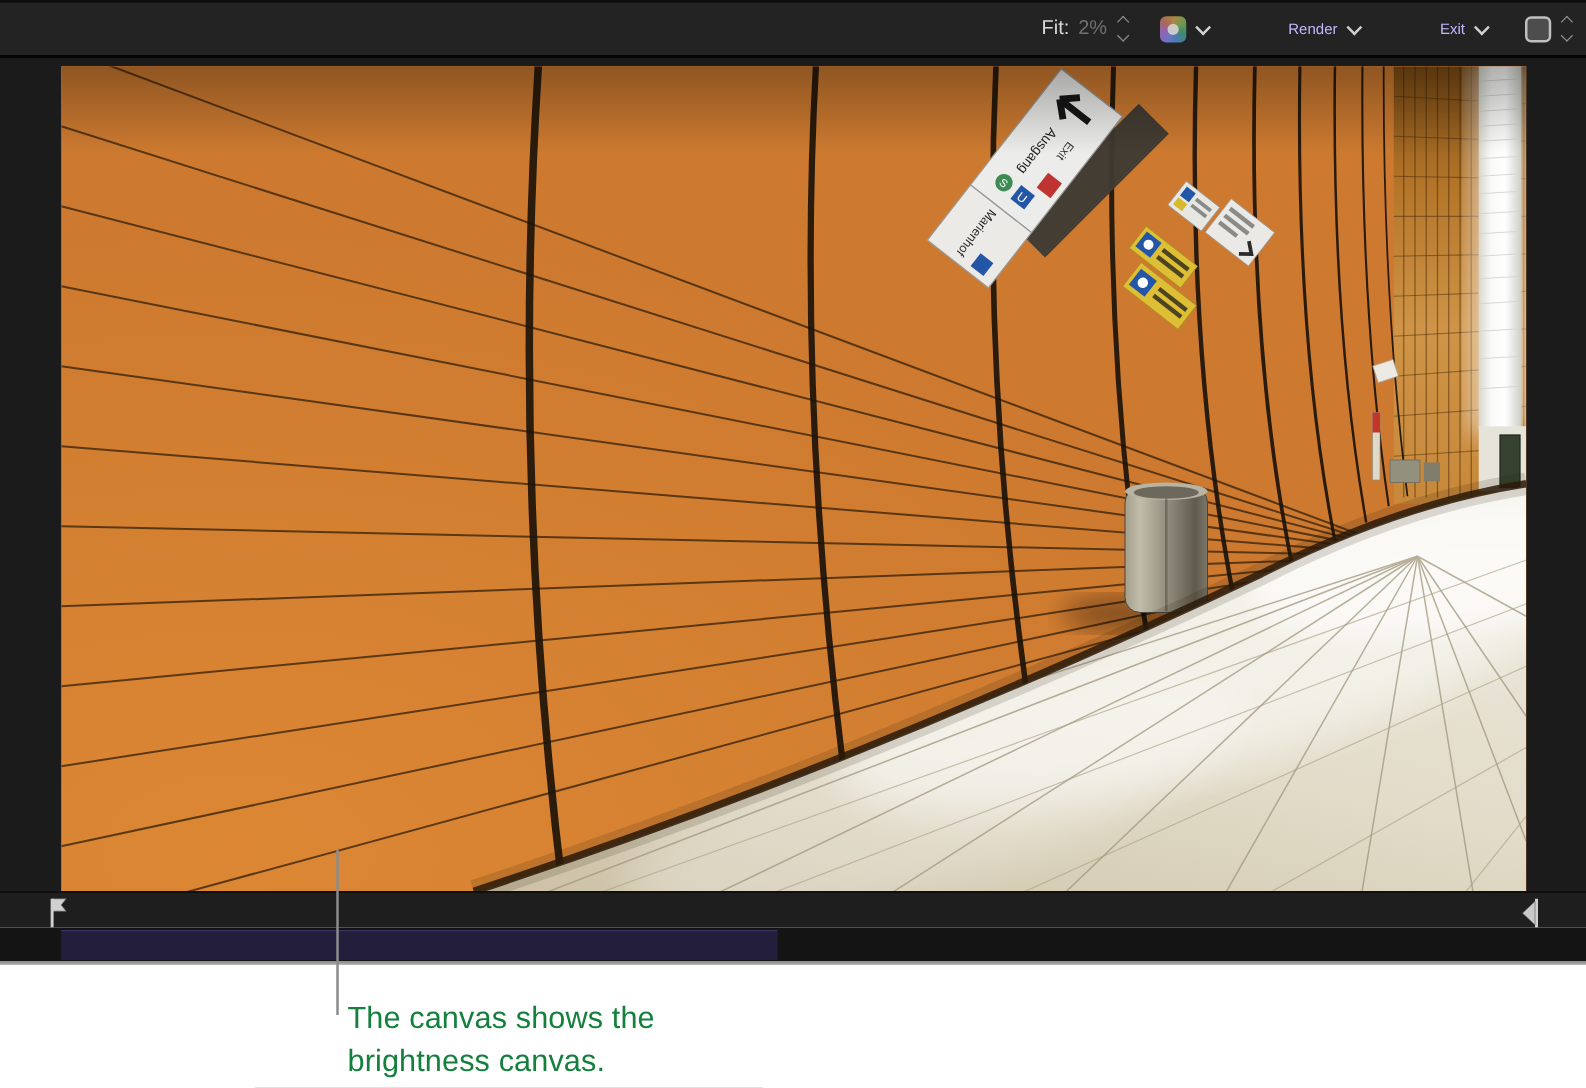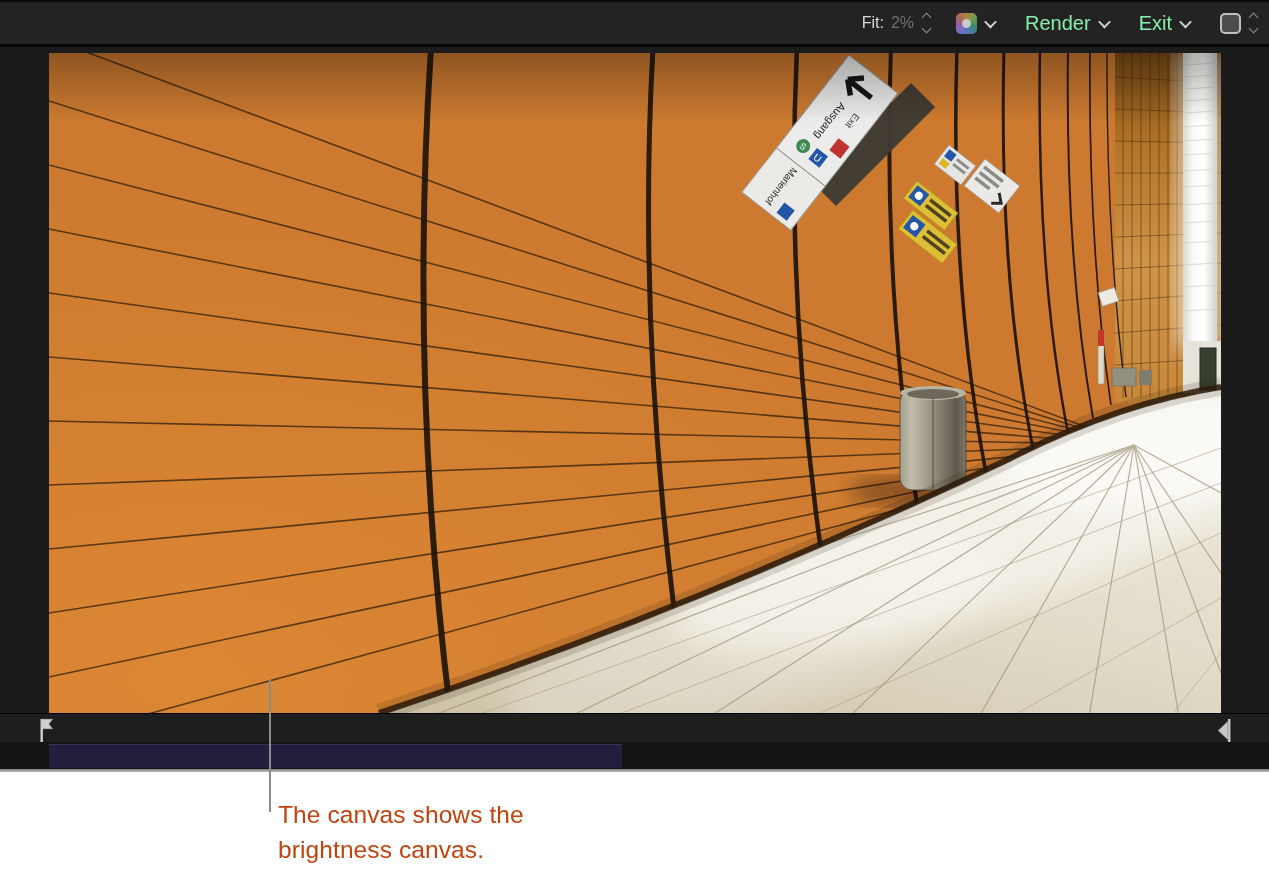--- a/index.html
+++ b/index.html
@@ -3,21 +3,21 @@
 <meta charset="utf-8">
 <style>
   html,body{margin:0;padding:0;width:1269px;height:870px;overflow:hidden;background:#ffffff;
             font-family:"Liberation Sans",sans-serif;}
   .toolbar{position:absolute;left:0;top:0;width:1269px;height:47px;background:#232323;
            border-top:2px solid #0b0b0b;border-bottom:3px solid #060606;box-sizing:border-box;}
   .tb-right{position:absolute;right:12px;top:0;height:42px;display:flex;align-items:center;}
   .tb-item{display:flex;align-items:center;}
   .tb-label{color:#d9d9d9;font-size:16px;}
   .tb-value{color:#707070;font-size:16px;margin-left:7px;}
-  .tb-menu-label{color:#86efac;font-size:20px;}
+  .tb-menu-label{color:#c4b5fd;font-size:12px;margin-left:34px;}
   .chev{display:inline-block;width:6px;height:6px;border-right:1.7px solid currentColor;
         border-bottom:1.7px solid currentColor;}
   .chev.down{transform:rotate(45deg);}
   .chev.up{transform:rotate(-135deg);}
   .chev.big{width:7px;height:7px;border-width:2.2px;margin-left:9px;transform:rotate(45deg) translate(-1px,-1px);}
   .stepper{display:inline-flex;flex-direction:column;align-items:center;color:#8f8f8f;margin-left:9px;}
   .stepper .chev{margin:1.6px 0;} .gap26{width:26px;} .gap30{width:30px;}
   .swatch{position:relative;width:21px;height:21px;border-radius:5px;display:inline-block;
           background:#7b68c0;
           background:conic-gradient(from 210deg,#6f74c4,#9562ae,#a96a55,#b08640,#6f9a4e,#3f8a6a,#4a7ab0,#6f74c4);}
@@ -25,21 +25,21 @@
   .display-rect{display:inline-block;width:21px;height:21px;background:#4d4d4d;border:2px solid #c0c0c0;border-radius:5px;box-sizing:border-box;}
   .canvas-area{position:absolute;left:0;top:47px;width:1269px;height:666px;background:#1b1b1b;}
   .photo{position:absolute;left:49px;top:6px;width:1172px;height:660px;overflow:hidden;background:#cd7a30;}
   .marker-row{position:absolute;left:0;top:713px;width:1269px;height:29px;background:#1e1e1e;border-top:1px solid #000;box-sizing:border-box;}
   .render-row{position:absolute;left:0;top:742px;width:1269px;height:27px;background:#141414;}
   .render-bar{position:absolute;left:49px;top:2px;width:573px;height:23px;background:#221e3c;border-top:1px solid #37315e;}
   .separator{position:absolute;left:0;top:769px;width:1269px;height:3px;
              background:linear-gradient(#7e7e7e,#bdbdbd);}
   .pin{position:absolute;}
   .callout-line{position:absolute;left:269px;top:680px;width:2px;height:132px;background:#8c8c8c;}
-  .caption{position:absolute;left:278px;top:797px;font-size:24.5px;line-height:35px;color:#c2410c;
+  .caption{position:absolute;left:278px;top:797px;font-size:24.5px;line-height:35px;color:#15803d;
            letter-spacing:.1px;}
 </style>
 </head>
 <body>
 
 <div class="toolbar">
   <div class="tb-right">
     <div class="tb-item">
       <span class="tb-label">Fit:</span>
       <span class="tb-value">2%</span>

